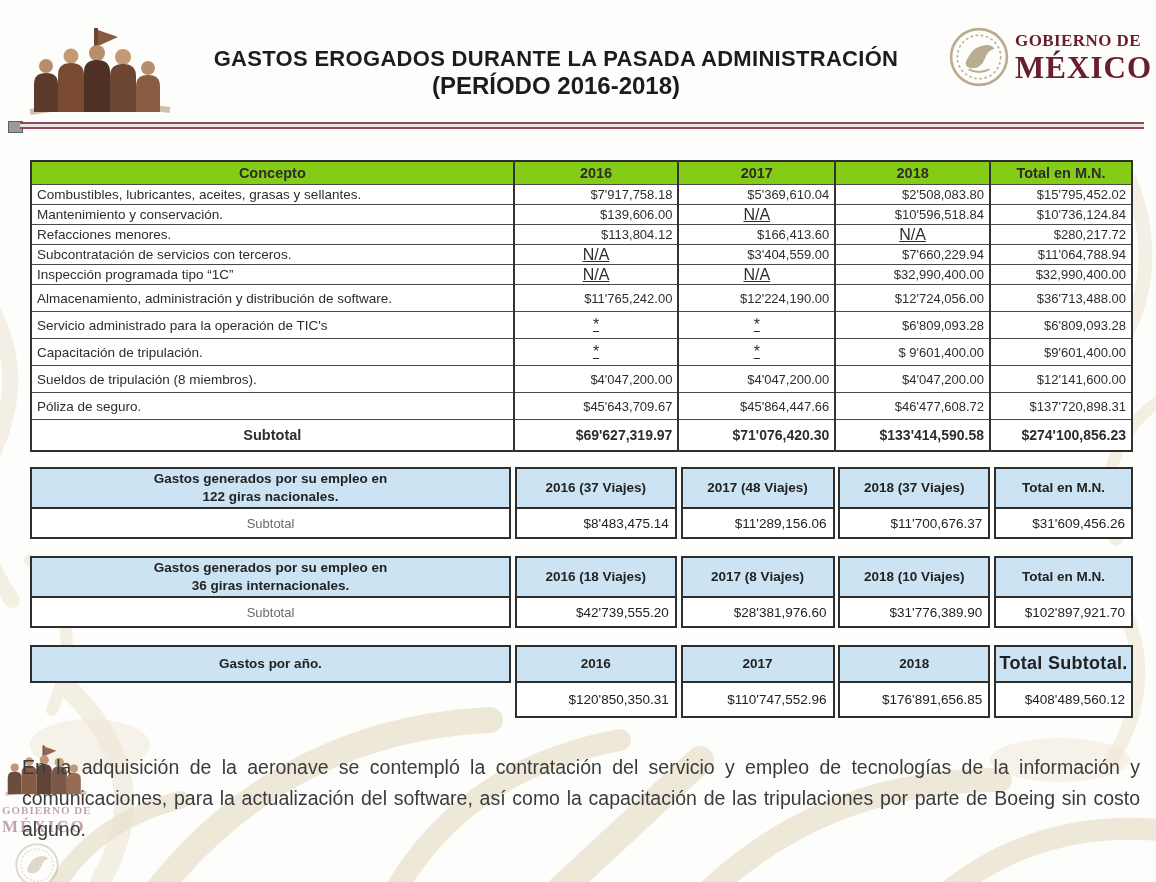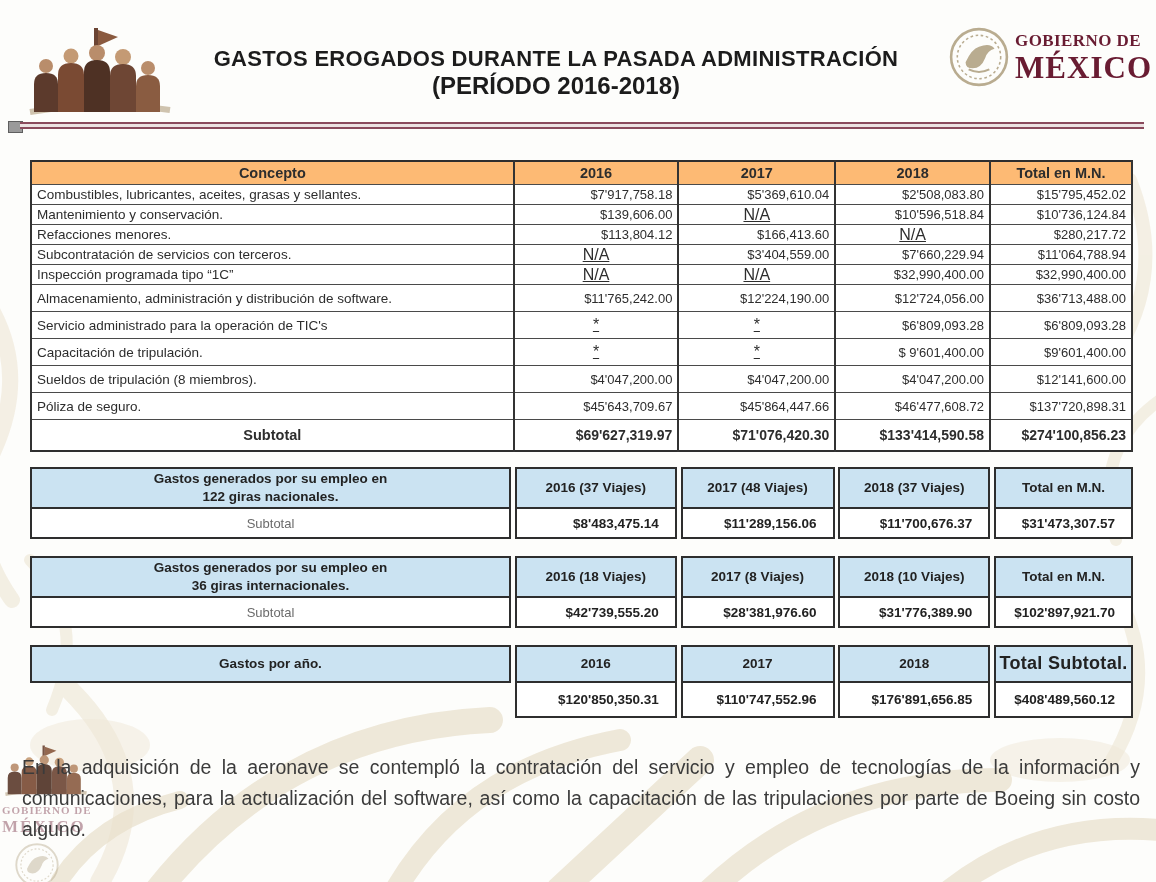--- a/index.html
+++ b/index.html
@@ -29,39 +29,39 @@
     border-top:2px solid #8a4a5c; border-bottom:2px solid #8a4a5c; background:#ece2e2; }
 
   
   .main-table { position:absolute; left:30px; top:160px; width:1103px; z-index:2;
     border-collapse:collapse; background:#fff; border:2px solid #2e2e2e; }
   .main-table th, .main-table td {
     border-top:1px solid #4a4a4a; border-bottom:1px solid #4a4a4a;
     border-left:2px solid #333; border-right:2px solid #333;
     padding:0 5px; color:#2d2d2d;
   }
-  .main-table th { background:#fdba74; font-size:14.5px; font-weight:bold; height:22px; }
+  .main-table th { background:#84cc16; font-size:14.5px; font-weight:bold; height:22px; }
   .r-std td { height:19px; }
   .r-tall td { height:26px; }
   .c-concept { font-size:13.5px; text-align:left; padding-left:4px; }
   .num { font-size:13px; text-align:right; }
   .ctr { text-align:center;text-decoration:underline; }
   .subtotal-row td { height:30px; font-weight:bold; font-size:14px; }
   .subtotal-row .c-concept { text-align:center; font-size:14.5px; }
 
   
   .box-table { position:absolute; left:30px; width:961px; z-index:2; }
   .bt-row { display:grid; grid-template-columns:481px 162px 154px 152px 139px; column-gap:3.75px; }
   .bt-cell { border:2px solid #2e2e2e; background:#fff; display:flex; align-items:center;
     justify-content:center; color:#222; }
   .bt-head .bt-cell { background:#cbe3f2; font-weight:bold; font-size:13.5px;
     text-align:center; line-height:1.3; height:38px; }
   .bt-body { margin-top:-2px; }
   .bt-body .bt-cell { height:28px; }
-  .bt-body .bt-num { justify-content:flex-end; padding-right:16px; font-weight:bold; font-size:13.5px; }
+  .bt-body .bt-num { justify-content:flex-end; padding-right:6px; font-weight:normal; font-size:13.5px; }
   .bt-body .bt-label { color:#6b6b6b; font-size:13px; }
   .t-yearly .bt-head .bt-cell { height:34px; }
   .t-yearly .bt-body .bt-cell { height:33px; }
   .t-yearly .total-general { font-size:18px; letter-spacing:.3px; }
   .bt-cell.empty { border:none; background:transparent; }
 
   
   .footnote { position:absolute; left:22px; top:752px; width:1118px; z-index:3;
     font-size:19.5px; line-height:1.58; color:#3b3b3b; text-align:justify; }
 
@@ -247,21 +247,21 @@
     <div class="bt-cell">2016 (37 Viajes)</div>
     <div class="bt-cell">2017 (48 Viajes)</div>
     <div class="bt-cell">2018 (37 Viajes)</div>
     <div class="bt-cell">Total en M.N.</div>
   </div>
   <div class="bt-row bt-body">
     <div class="bt-cell bt-label">Subtotal</div>
     <div class="bt-cell bt-num">$8'483,475.14</div>
     <div class="bt-cell bt-num">$11'289,156.06</div>
     <div class="bt-cell bt-num">$11'700,676.37</div>
-    <div class="bt-cell bt-num">$31'473,307.57</div>
+    <div class="bt-cell bt-num">$31'609,456.26</div>
   </div>
 </div>
 
 <div class="box-table" style="top:556px;">
   <div class="bt-row bt-head">
     <div class="bt-cell">
       <div style="text-align:center;">
         <span>Gastos generados por su empleo en</span><br>
         <span>36 giras internacionales.</span>
       </div>

